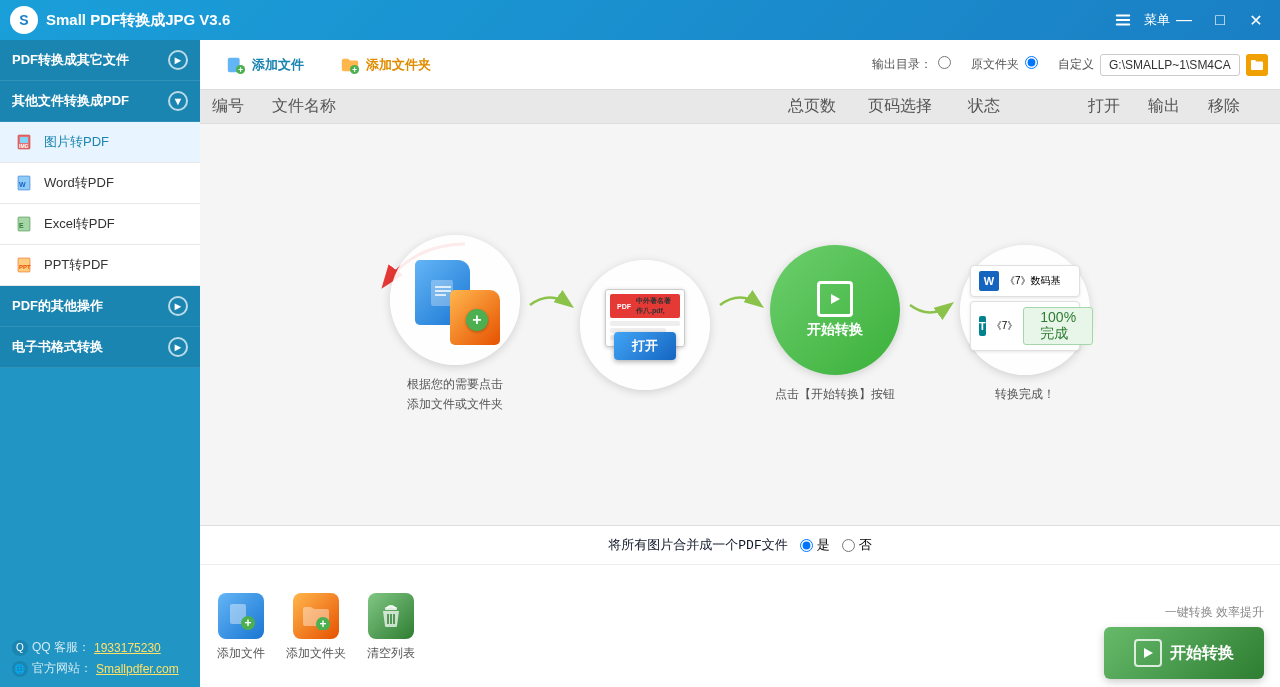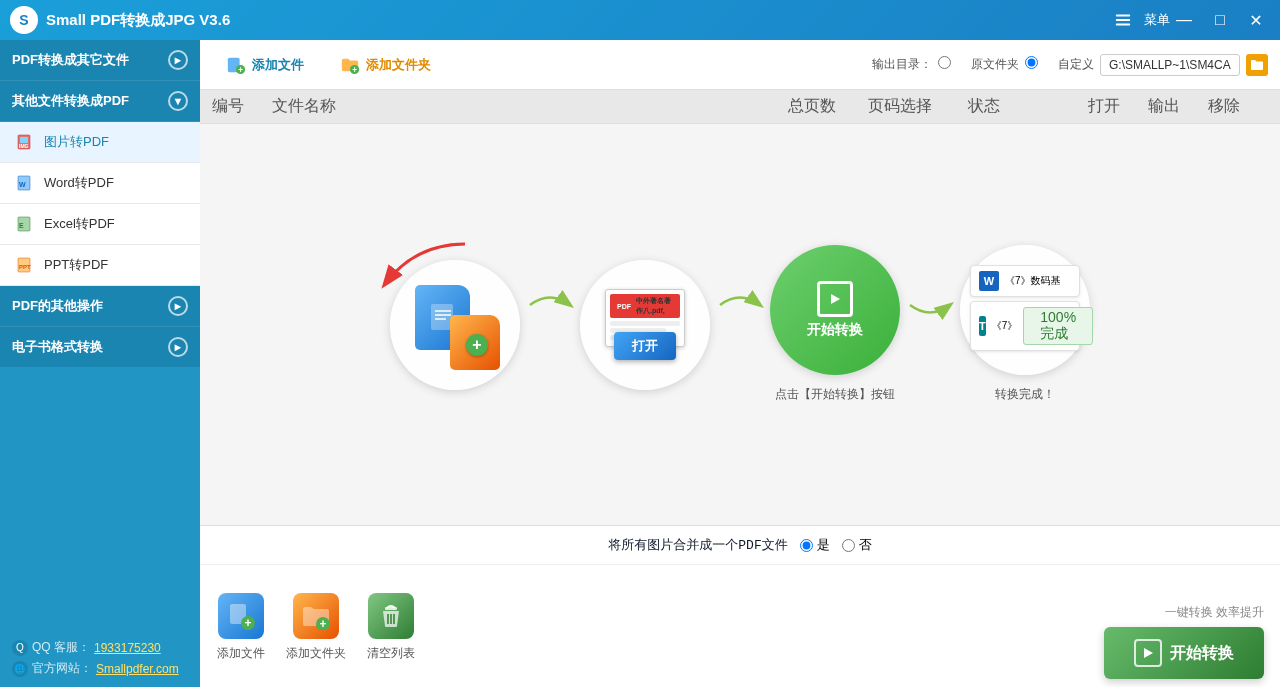--- a/index.html
+++ b/index.html
@@ -648,20 +648,24 @@
                   <rect x="3" y="2" width="22" height="26" rx="2" fill="rgba(255,255,255,0.3)"></rect>
                   <line x1="7" y1="9" x2="23" y2="9" stroke="white" stroke-width="1.5"></line>
                   <line x1="7" y1="13" x2="23" y2="13" stroke="white" stroke-width="1.5"></line>
                   <line x1="7" y1="17" x2="18" y2="17" stroke="white" stroke-width="1.5"></line>
                 </svg>
               </div>
               <div class="file-icon-orange"></div>
               <div class="plus-badge">+</div>
             </div>
           </div>
+          <div class="workflow-desc">
+            <div>根据您的需要点击</div>
+            <div>添加文件或文件夹</div>
+          </div>
         </div>
 
         <div class="curved-arrow">
           <svg viewBox="0 0 50 40">
             <defs>
               <marker id="ah1" markerWidth="8" markerHeight="6" refX="6" refY="3" orient="auto">
                 <polygon points="0 0, 8 3, 0 6" fill="#8bc34a"></polygon>
               </marker>
             </defs>
             <path d="M5 20 Q25 5 45 20" stroke="#8bc34a" stroke-width="2.5" fill="none" marker-end="url(#ah1)"></path>

